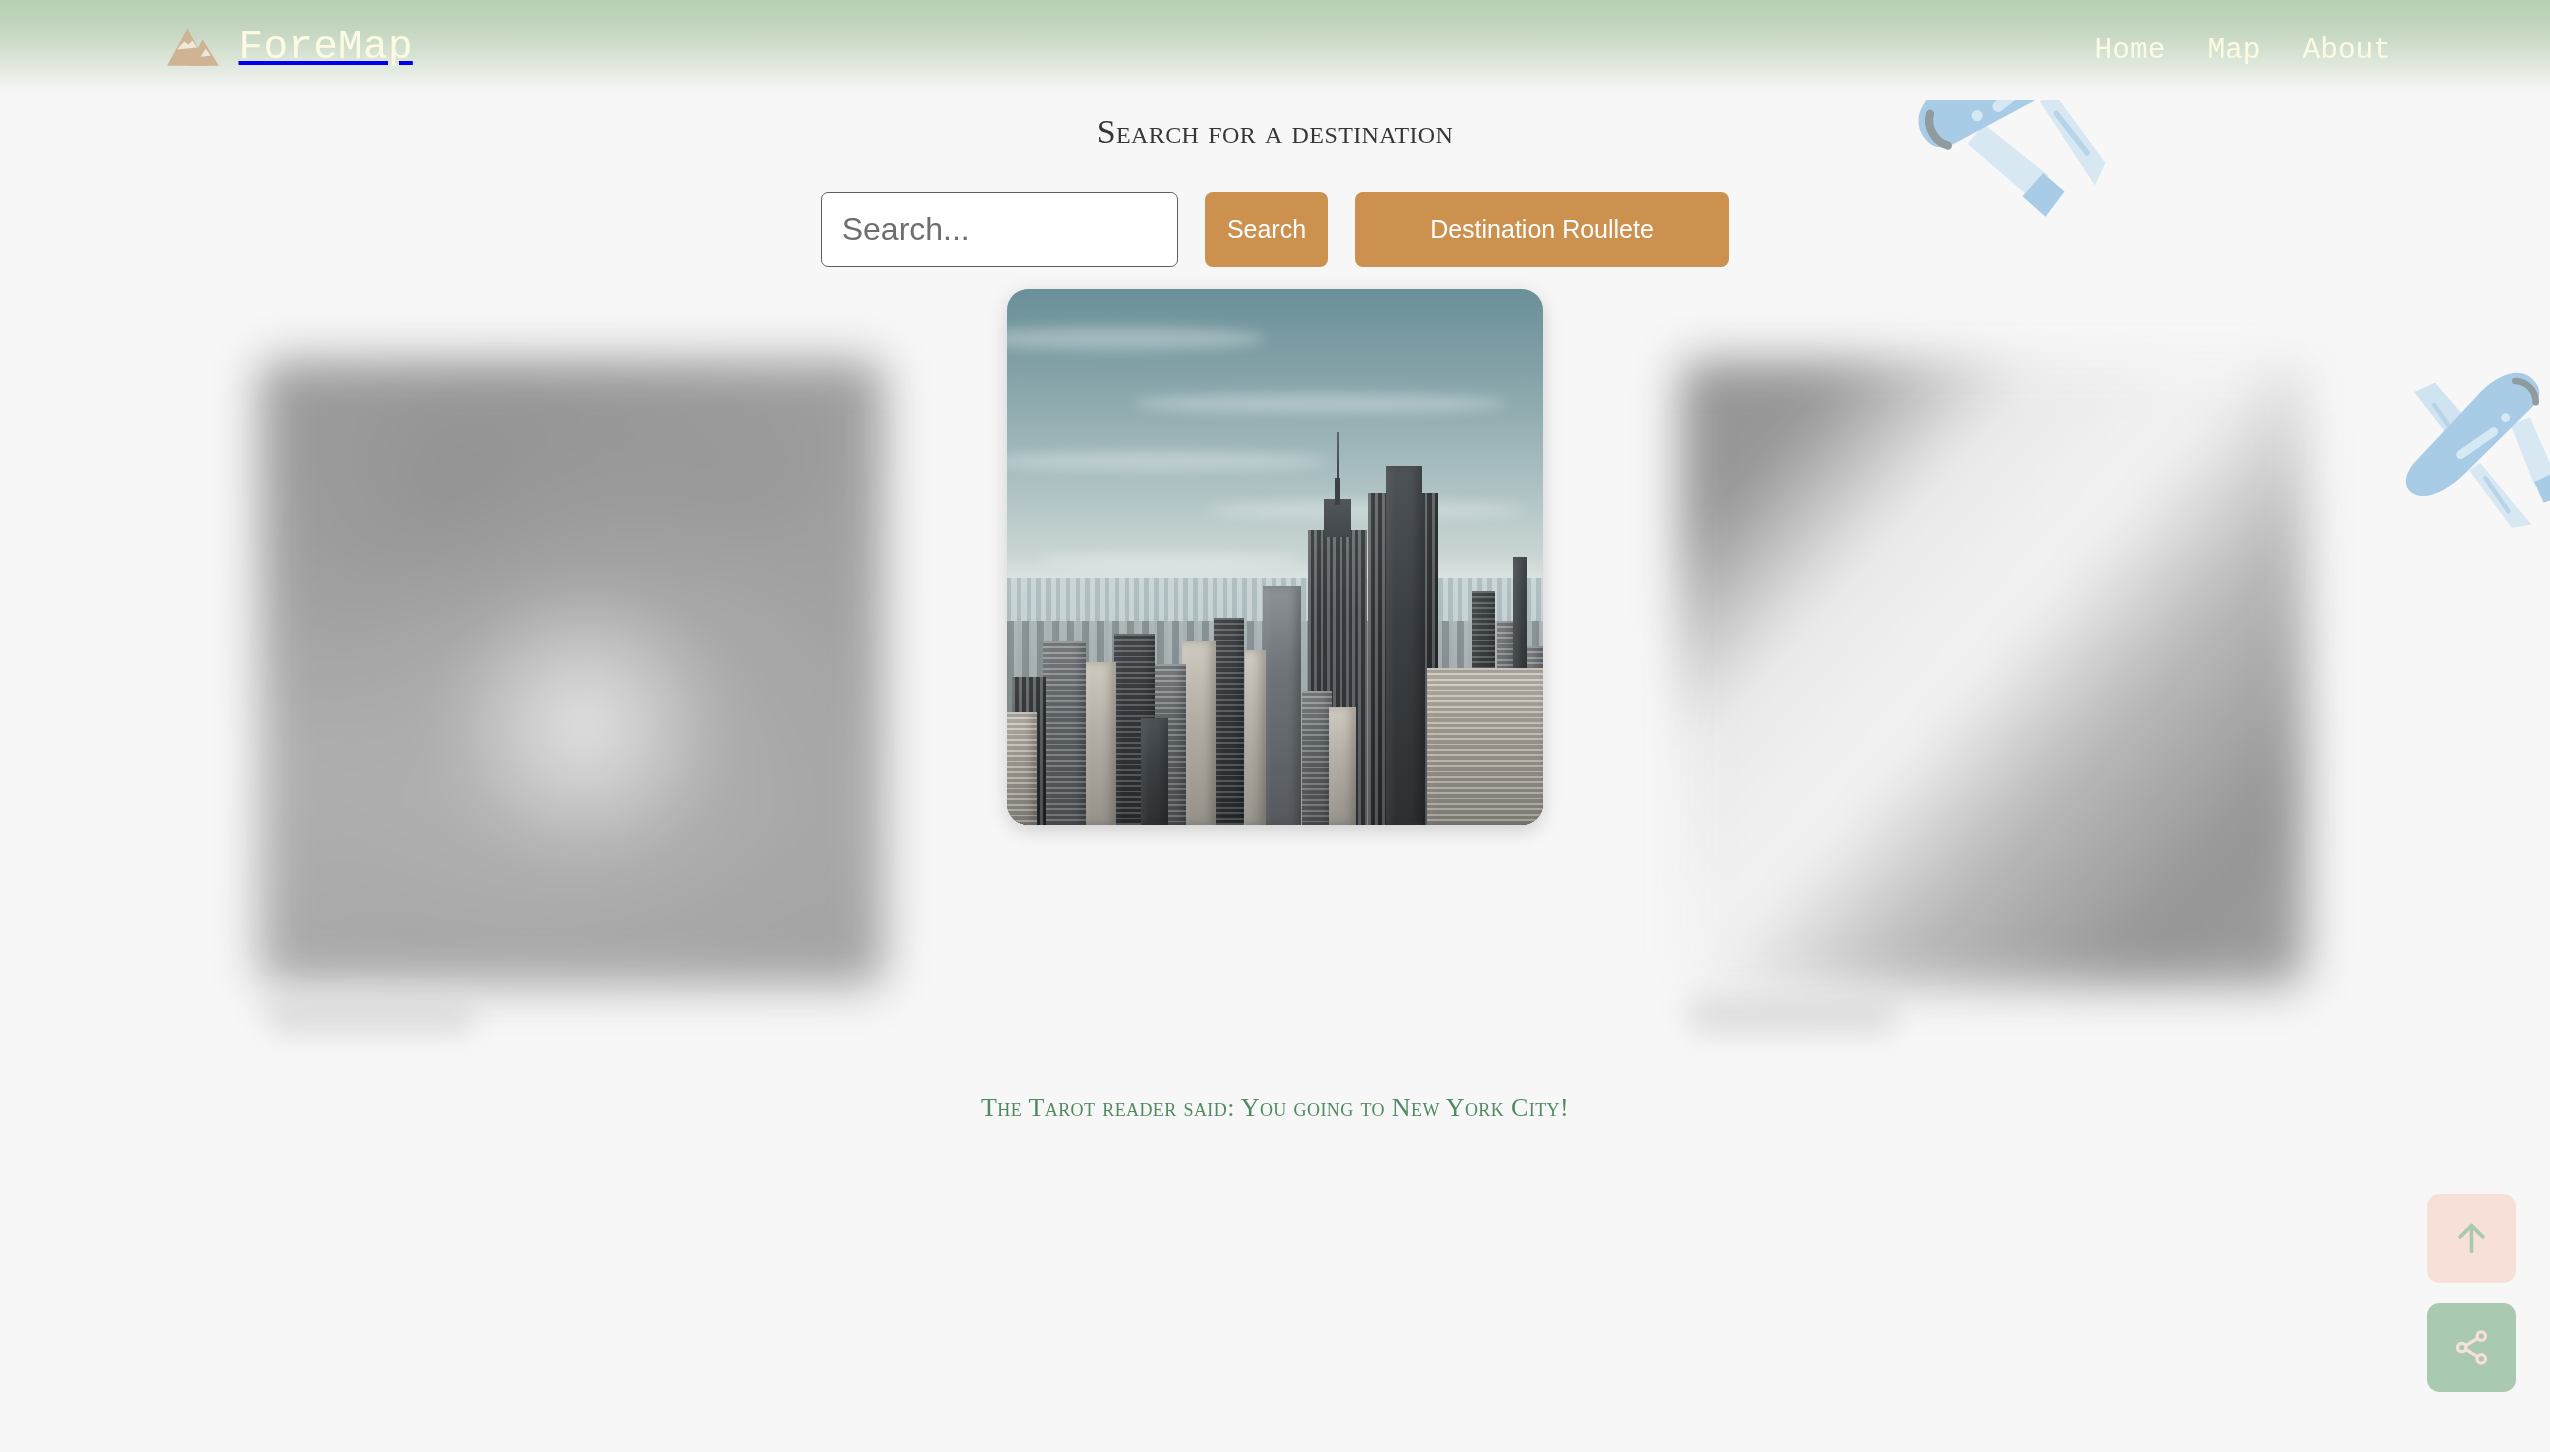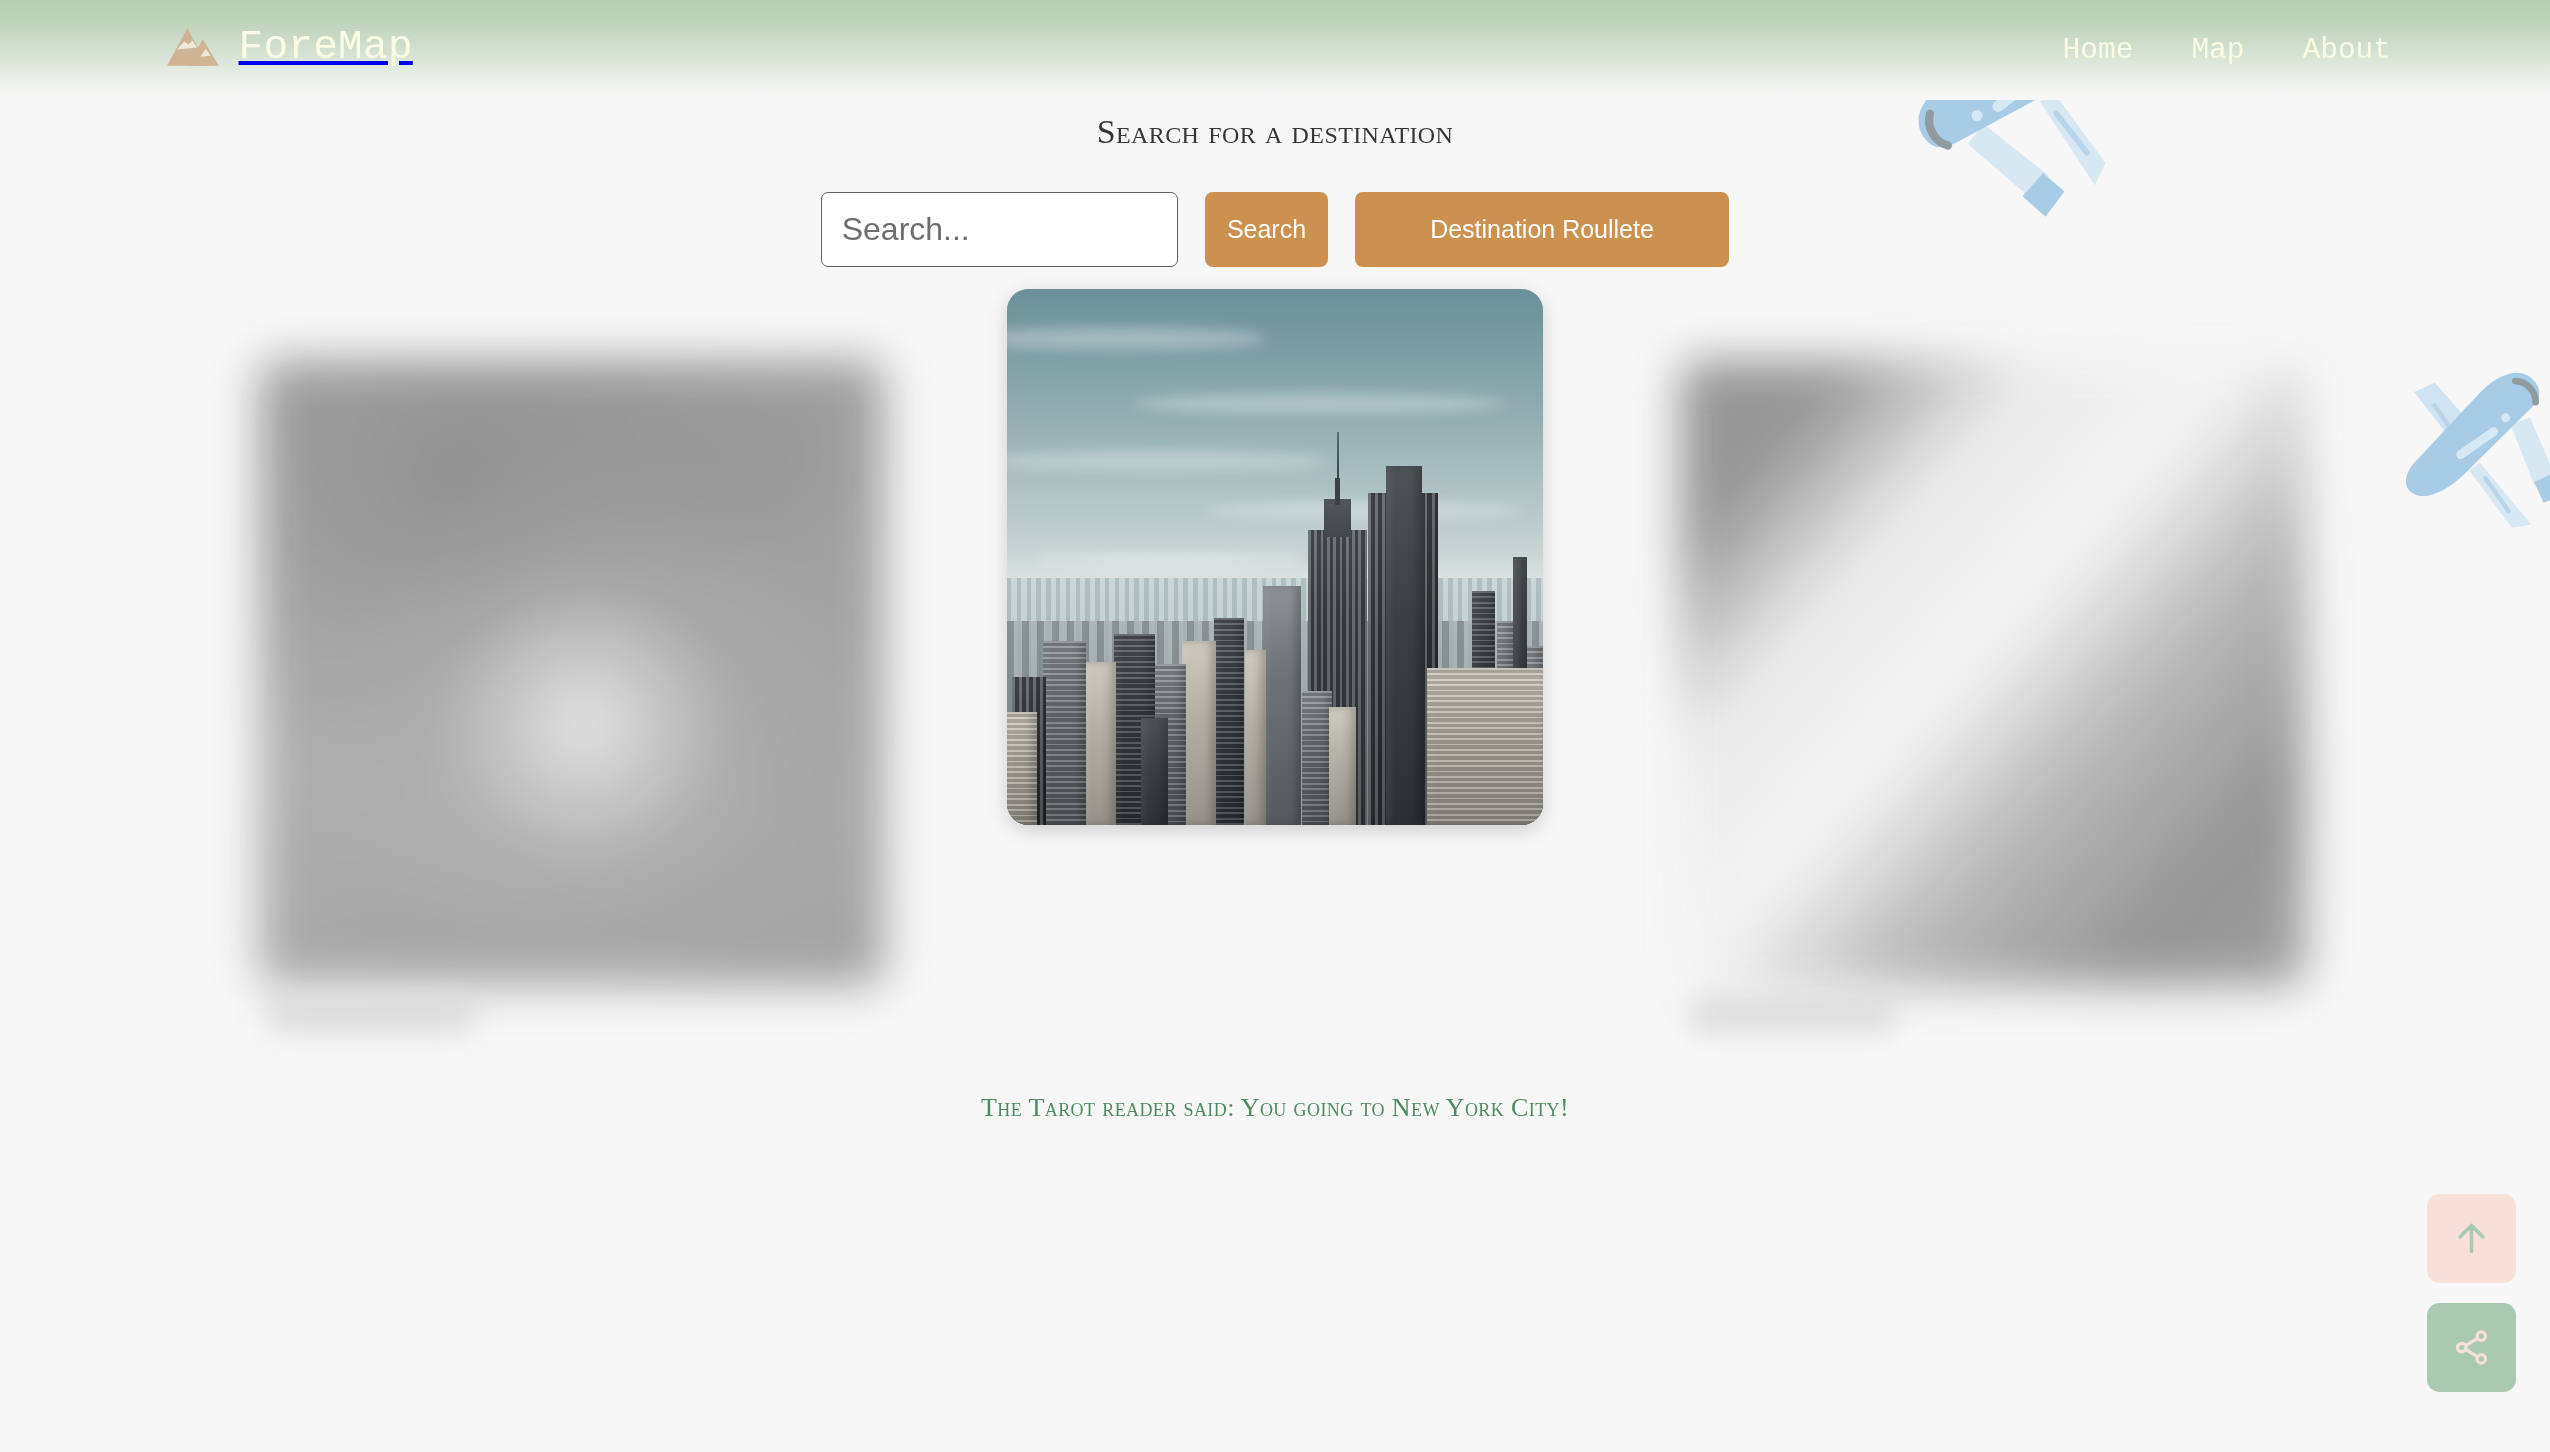--- a/index.html
+++ b/index.html
@@ -63,21 +63,21 @@
     font-weight: 400;
     letter-spacing: 0.3px;
     line-height: 1;
   }
 
   .main-nav {
     margin-left: auto;
     margin-right: 159px;
     display: flex;
     align-items: center;
-    gap: 58px;
+    gap: 42px;
     z-index: 6;
   }
   .nav-link {
     font-size: 29.5px;
     color: #fbfbe4;
     text-decoration: none;
     font-weight: 400;
     white-space: nowrap;
   }
 

